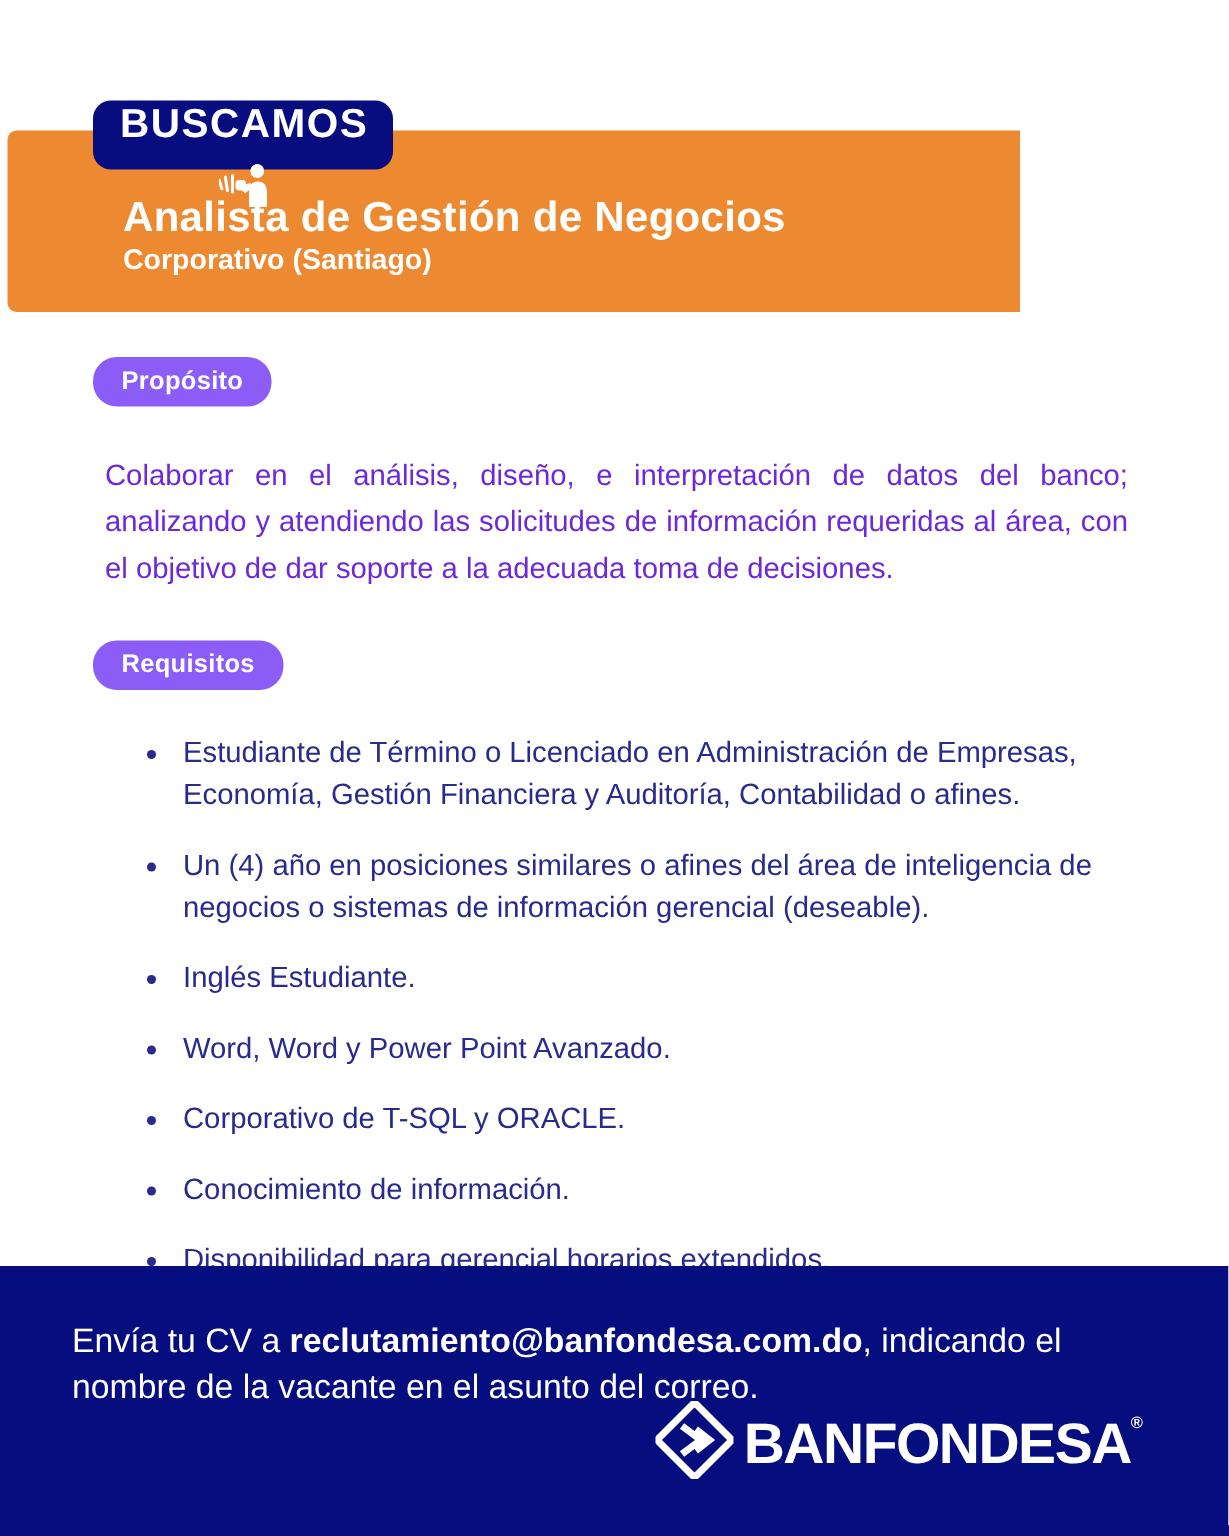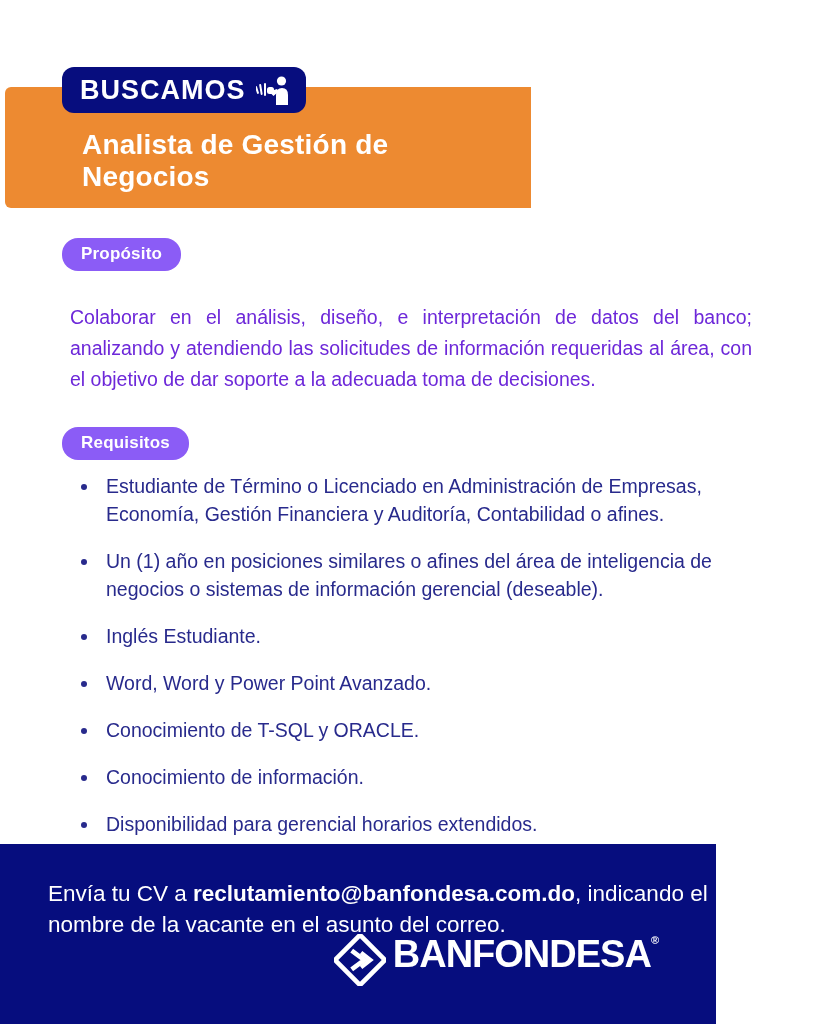--- a/index.html
+++ b/index.html
@@ -8,21 +8,21 @@
     position: relative;
     background: #ffffff;
     font-family: "Liberation Sans", sans-serif;
     overflow: hidden;
   }
 
   
   .banner {
     position: absolute;
     left: 5px; top: 87px;
-    width: 526px; height: 121px;
+    width: 675px; height: 121px;
     background: #ED8A31;
     border-radius: 6px 0 0 6px;
     box-sizing: border-box;
     padding: 42px 20px 16px 77px;
   }
   .banner-title {
     color: #ffffff;
     font-size: 28px;
     font-weight: bold;
     line-height: 32px;
@@ -38,20 +38,21 @@
     position: absolute;
     left: 62px; top: 67px;
     height: 46px;
     background: #070D7E;
     border-radius: 12px;
     display: flex;
     align-items: center;
     gap: 10px;
     padding: 0 16px 0 18px;
     box-sizing: border-box;
+    flex-direction: column;
   }
   .badge-label {
     color: #ffffff;
     font-size: 27px;
     font-weight: bold;
     letter-spacing: 1px;
   }
   .badge-icon svg { display: block; }
 
   
@@ -79,33 +80,33 @@
     line-height: 31px;
     text-align: justify;
   }
   .req-list {
     position: absolute;
     left: 80px; top: 472px;
     width: 660px;
     color: #282A8C;
     font-size: 19.5px;
     line-height: 28px;
-    margin: 0;
+    margin: 16px;
     padding: 0 0 0 20px;
   }
   .req-list li {
     margin-bottom: 19px;
     padding-left: 6px;
   }
 
   
   .footer {
     position: absolute;
     left: 0; top: 844px;
-    width: 716px; height: 180px;
+    width: 819px; height: 180px;
     background: #060D7E;
   }
   .contact {
     position: absolute;
     left: 48px; top: 11px;
     width: 728px;
     color: #ffffff;
     font-size: 22.5px;
     line-height: 31px;
   }
@@ -113,21 +114,21 @@
 
   .logo {
     position: absolute;
     right: 58px; top: 90px;
     display: flex;
     flex-direction: column;
     align-items: flex-end;
   }
   .logo-top {
     display: flex;
-    align-items: flex-start;
+    align-items: center;
     gap: 7px;
   }
   .logo-wordmark {
     color: #ffffff;
     font-size: 38px;
     font-weight: bold;
     letter-spacing: -1px;
     line-height: 40px;
     white-space: nowrap;
   }
@@ -145,20 +146,21 @@
     line-height: 15px;
     margin-top: 1px;
     white-space: nowrap;
   }
 </style>
 </head>
 <body>
 
 <div class="banner">
   <div class="banner-title">Analista de Gestión de Negocios</div>
+  <div class="banner-subtitle">Corporativo (Santiago)</div>
 </div>
 
 <div class="badge">
   <span class="badge-label">BUSCAMOS</span>
   <span class="badge-icon">
     <svg width="34" height="30" viewBox="0 0 34 30">
       <g fill="#ffffff">
 
         <rect x="0" y="11" width="2" height="8" rx="1" transform="rotate(-18 1 15)"></rect>
         <rect x="4" y="9" width="2" height="11" rx="1" transform="rotate(-9 5 15)"></rect>
@@ -178,24 +180,24 @@
 <div class="pill pill-proposito">
   <span>Propósito</span>
 </div>
 <p class="paragraph">Colaborar en el análisis, diseño, e interpretación de datos del banco; analizando y atendiendo las solicitudes de información requeridas al área, con el objetivo de dar soporte a la adecuada toma de decisiones.</p>
 
 <div class="pill pill-requisitos">
   <span>Requisitos</span>
 </div>
 <ul class="req-list">
   <li>Estudiante de Término o Licenciado en Administración de Empresas, Economía, Gestión Financiera y Auditoría, Contabilidad o afines.</li>
-  <li>Un (1) año en posiciones similares o afines del área de inteligencia de negocios o sistemas de información gerencial (deseable).</li>
+  <li>Un (4) año en posiciones similares o afines del área de inteligencia de negocios o sistemas de información gerencial (deseable).</li>
   <li>Inglés Estudiante.</li>
   <li>Word, Word y Power Point Avanzado.</li>
-  <li>Conocimiento de T-SQL y ORACLE.</li>
+  <li>Corporativo de T-SQL y ORACLE.</li>
   <li>Conocimiento de información.</li>
   <li>Disponibilidad para gerencial horarios extendidos.</li>
 </ul>
 
 <div class="footer">
   <p class="contact">
     <span>Envía tu CV a </span><span class="email">reclutamiento@banfondesa.com.do</span><span>, indicando el nombre de la vacante en el asunto del correo.</span>
   </p>
 
   <div class="logo">

